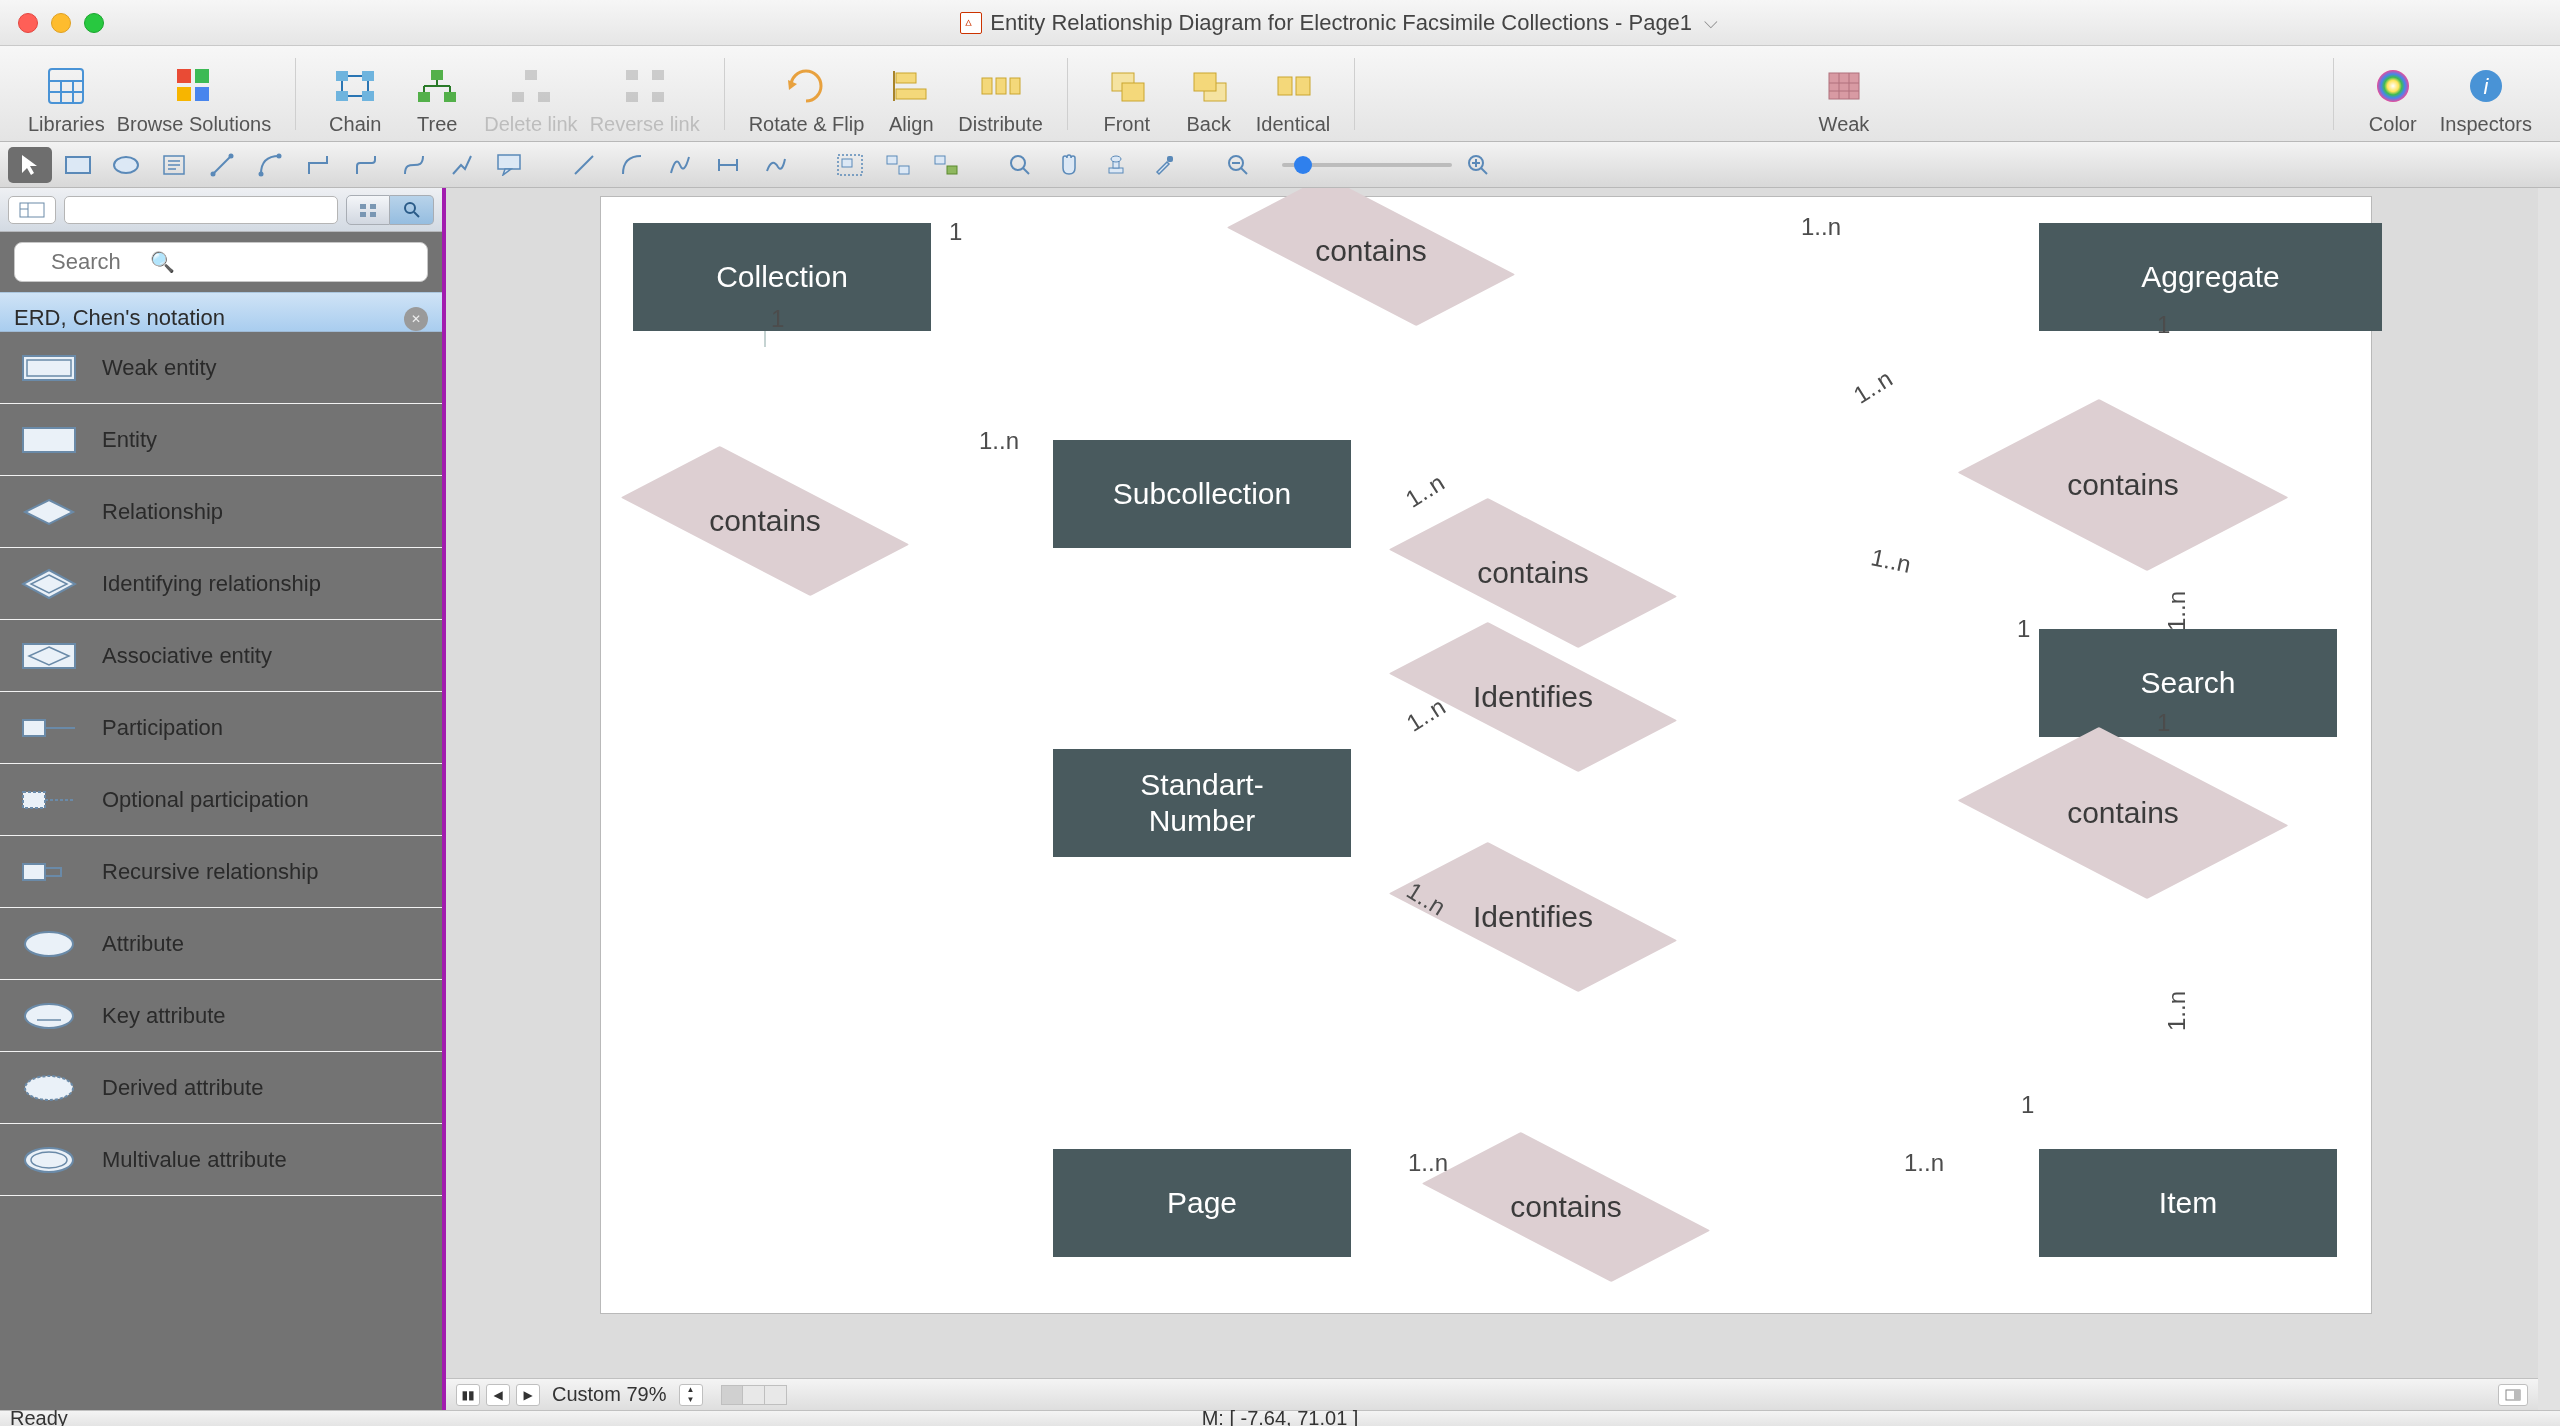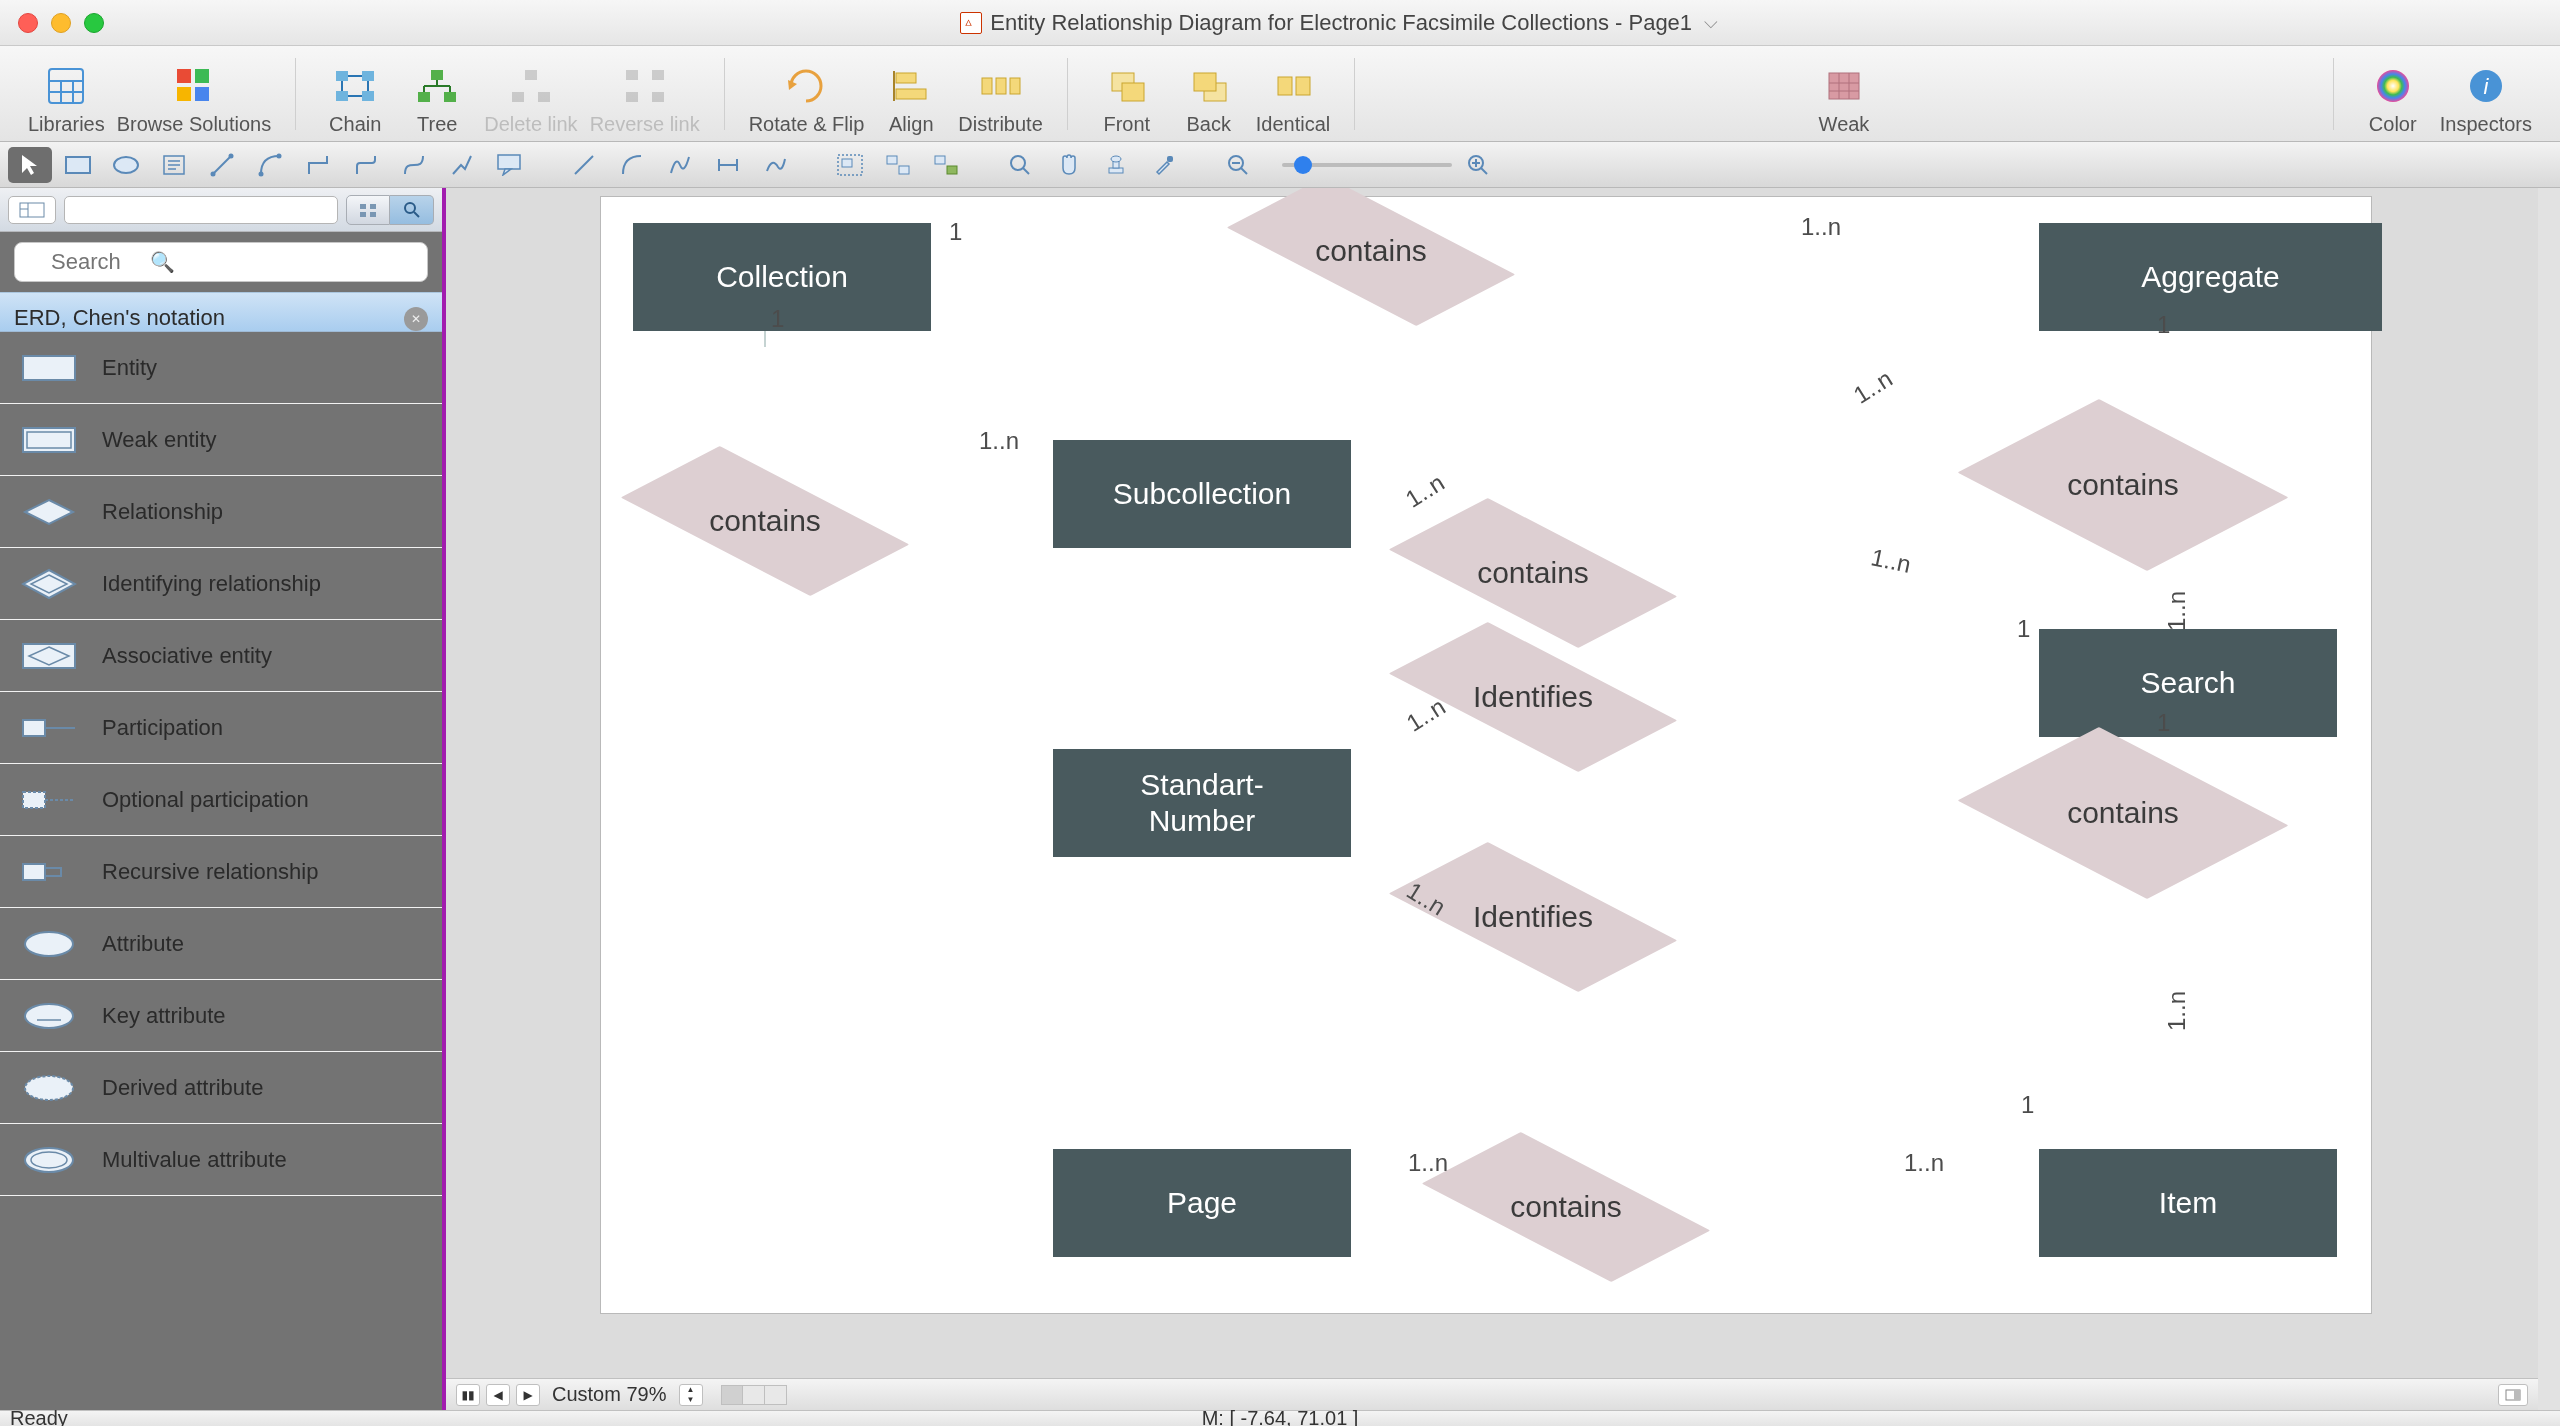--- a/index.html
+++ b/index.html
@@ -491,32 +491,32 @@
     </div>
     <div class="side-section">
       <span>ERD, Chen's notation</span>
       <span class="side-section-close">✕</span>
     </div>
     <div class="side-items">
       <div class="side-item">
         <div class="side-item-icon">
             <svg width="56" height="32">
               <rect x="2" y="4" width="52" height="24" fill="#eaf1f8" stroke="#6a8aa8" stroke-width="2"></rect>
+              <rect x="6" y="8" width="44" height="16" fill="none" stroke="#6a8aa8" stroke-width="1.5"></rect>
+            </svg>
+          </div>
+        <span>Weak entity</span>
+      </div>
+      <div class="side-item">
+        <div class="side-item-icon">
+            <svg width="56" height="32">
+              <rect x="2" y="4" width="52" height="24" fill="#eaf1f8" stroke="#6a8aa8" stroke-width="2"></rect>
             </svg>
           </div>
         <span>Entity</span>
-      </div>
-      <div class="side-item">
-        <div class="side-item-icon">
-            <svg width="56" height="32">
-              <rect x="2" y="4" width="52" height="24" fill="#eaf1f8" stroke="#6a8aa8" stroke-width="2"></rect>
-              <rect x="6" y="8" width="44" height="16" fill="none" stroke="#6a8aa8" stroke-width="1.5"></rect>
-            </svg>
-          </div>
-        <span>Weak entity</span>
       </div>
       <div class="side-item">
         <div class="side-item-icon">
             <svg width="56" height="32">
               <polygon points="28,4 52,16 28,28 4,16" fill="#eaf1f8" stroke="#6a8aa8" stroke-width="2"></polygon>
             </svg>
           </div>
         <span>Relationship</span>
       </div>
       <div class="side-item">

